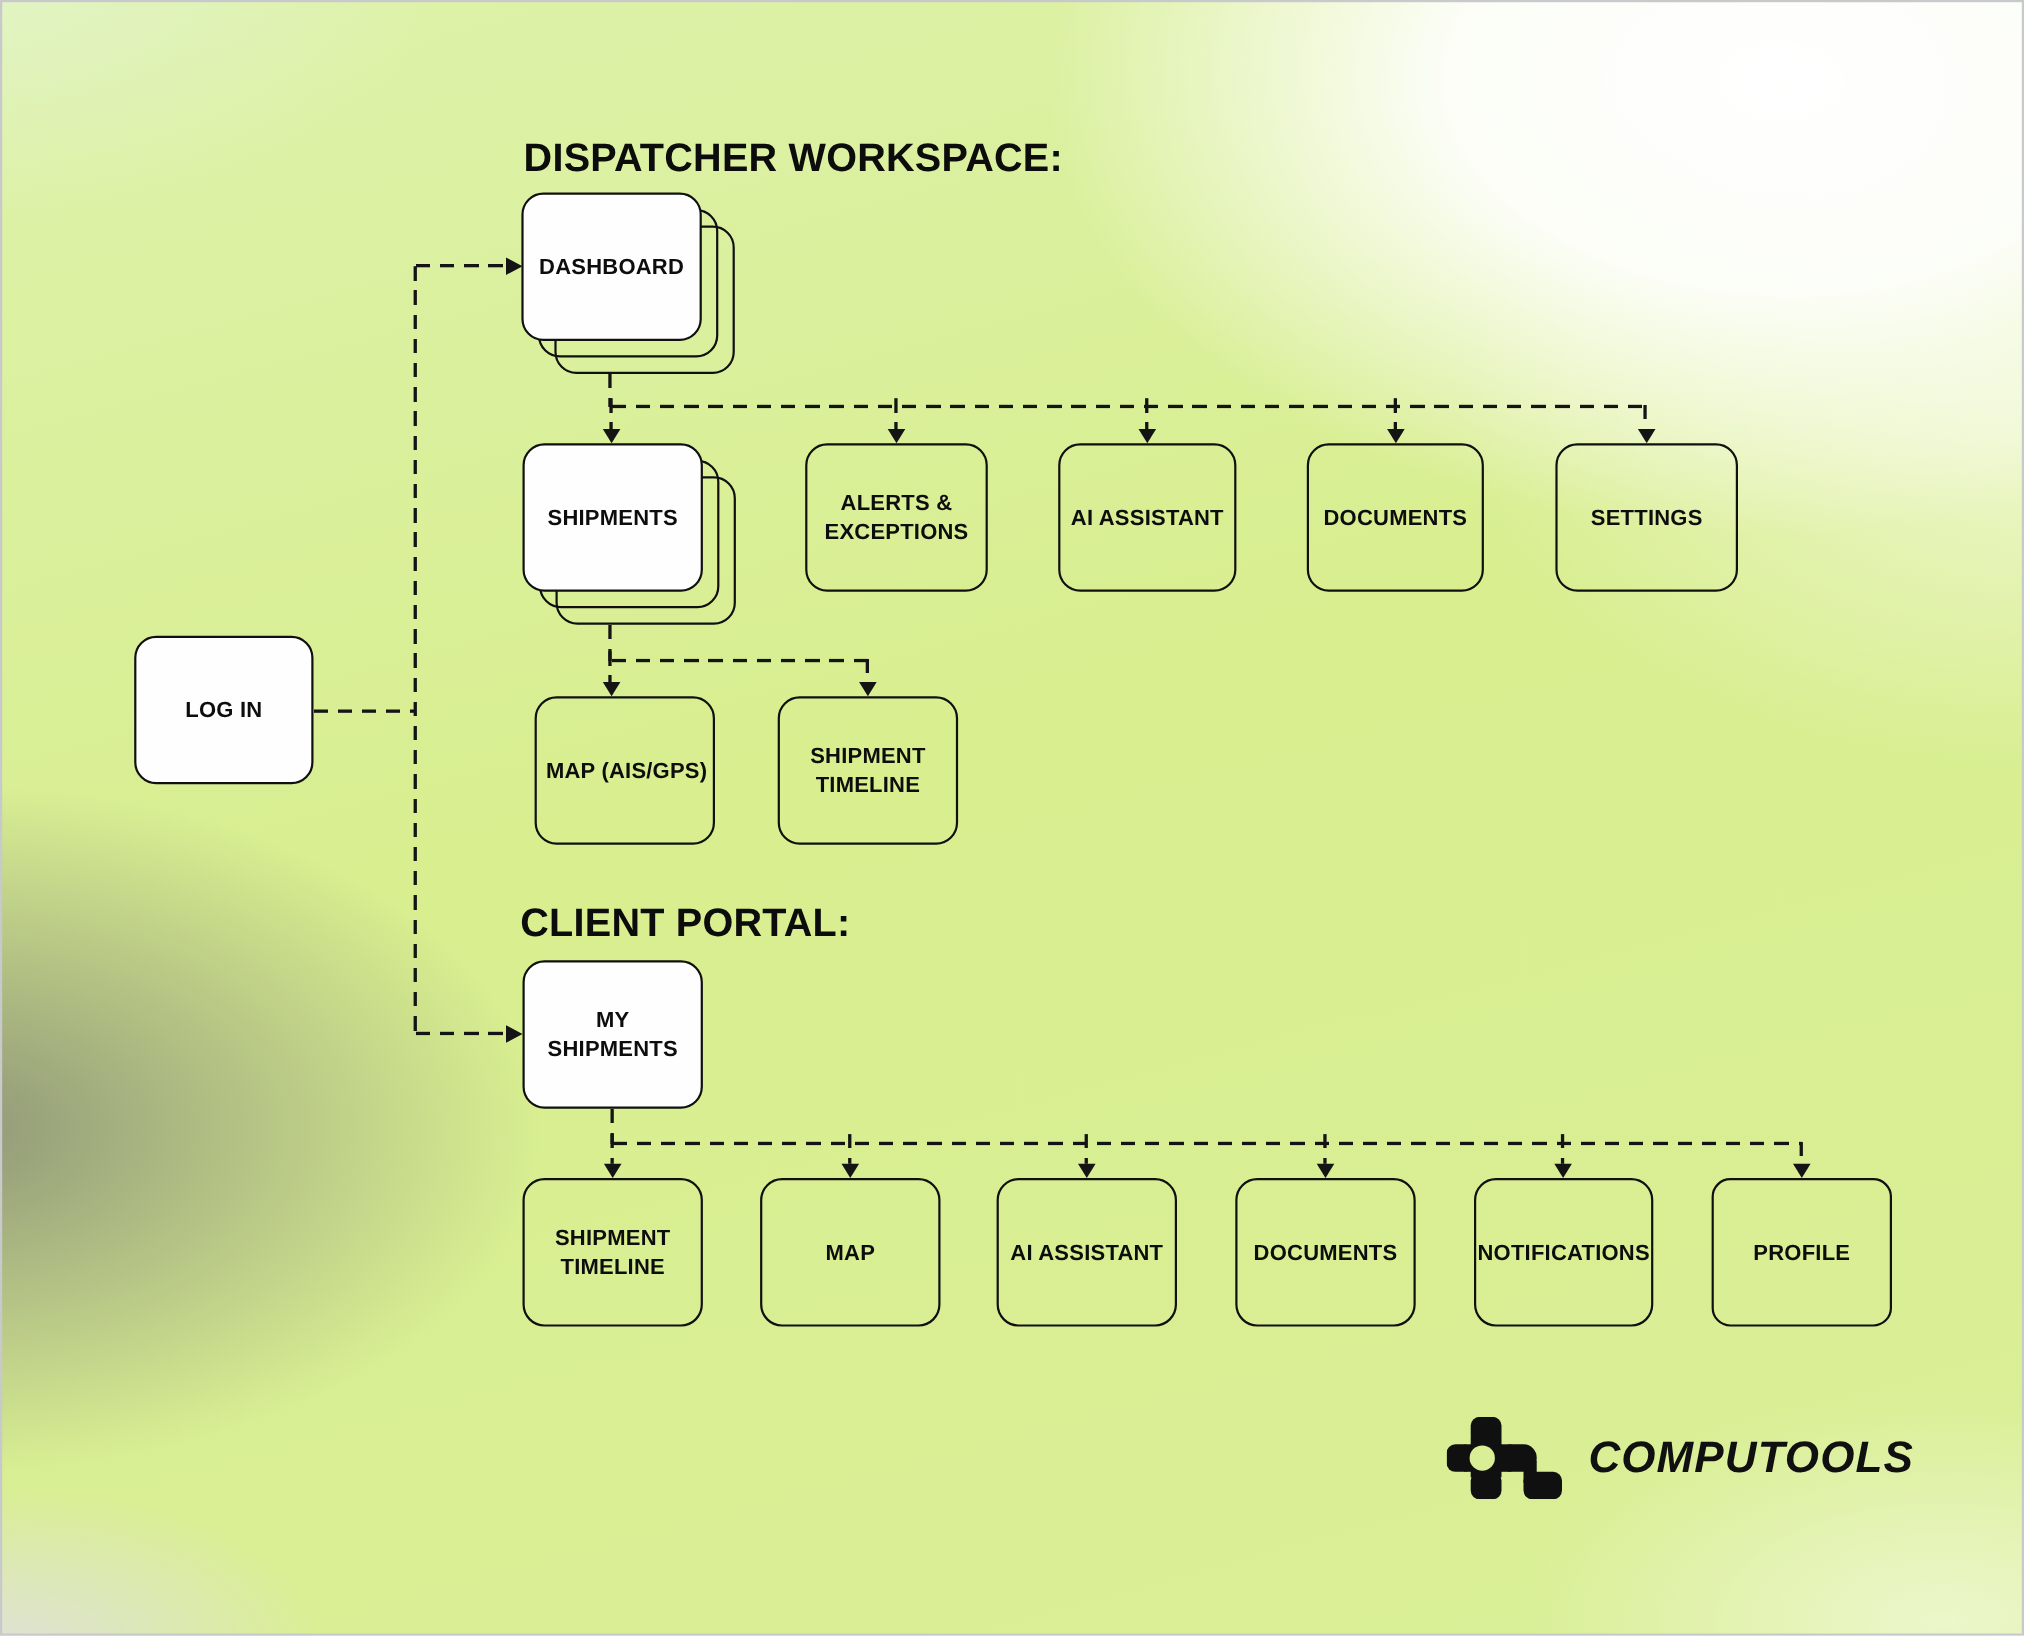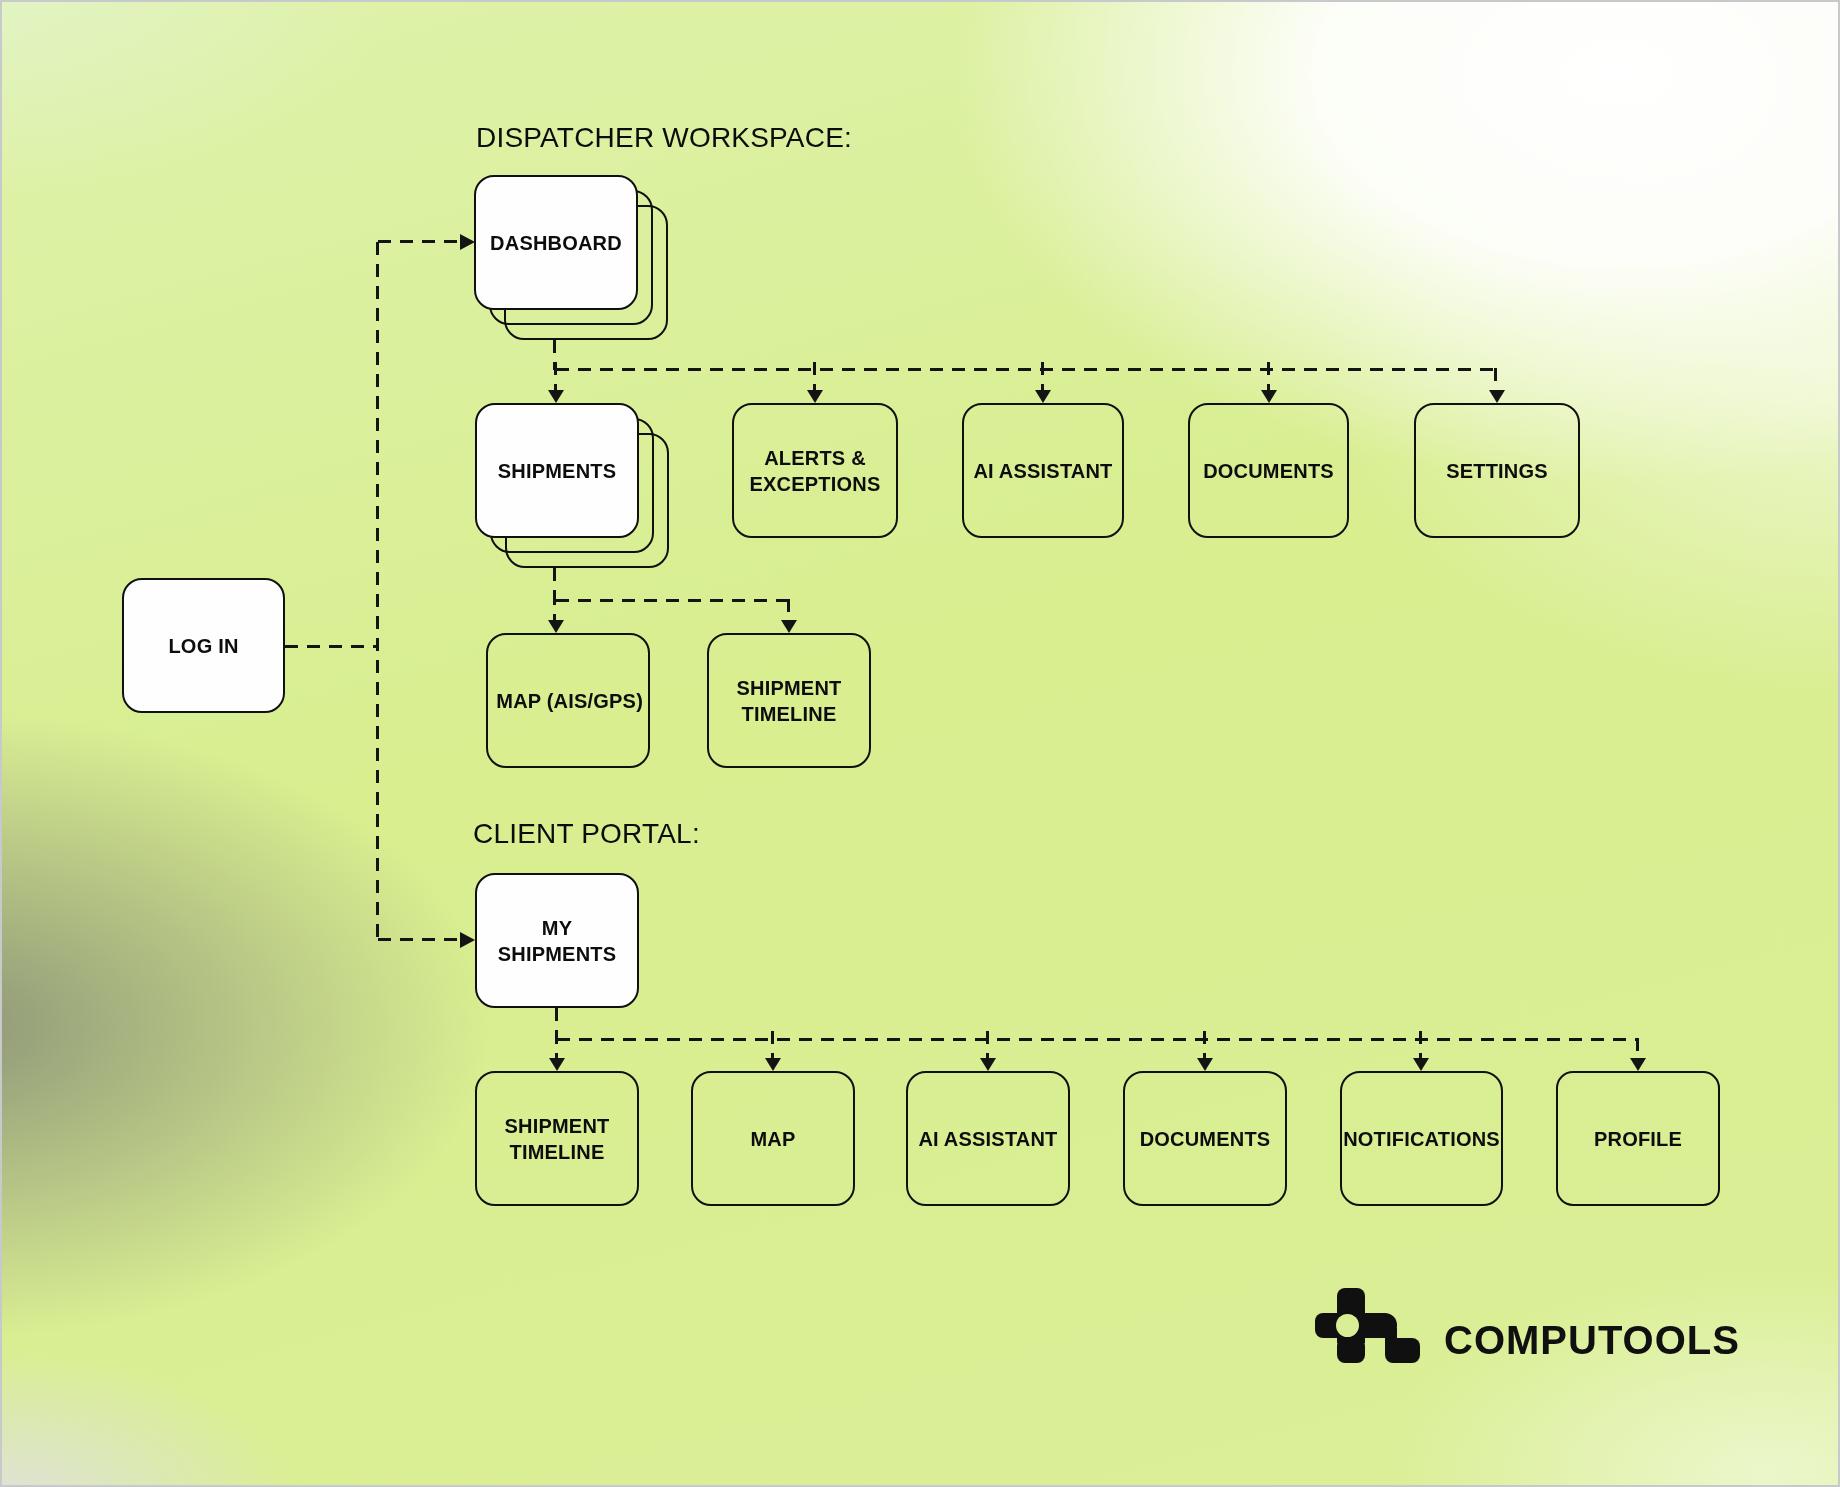--- a/index.html
+++ b/index.html
@@ -15,21 +15,21 @@
       radial-gradient(55% 42% at 88% 5%,  #ffffff 0%, rgba(255,255,255,.92) 30%, rgba(255,255,255,0) 66%),
       radial-gradient(42% 30% at 101% 26%, rgba(255,255,255,.55) 0%, rgba(255,255,255,0) 70%),
       radial-gradient(34% 22% at 96% 99%, rgba(242,249,220,.75) 0%, rgba(242,249,220,0) 62%),
       radial-gradient(48% 34% at -3% 69%,  rgba(124,128,114,.80) 0%, rgba(124,128,114,0) 62%),
       radial-gradient(27% 17% at 0% 101%,  rgba(223,225,220,.95) 0%, rgba(223,225,220,0) 60%),
       radial-gradient(40% 26% at -2% -2%,  rgba(227,244,201,.92) 0%, rgba(227,244,201,0) 60%),
       linear-gradient(165deg, #def2ab 0%, #d8ee8f 45%, #daef97 100%);
   }
   .section-title{
     position:absolute;
-    font-size:28px;font-weight:400;letter-spacing:.2px;
+    font-size:36px;font-weight:700;letter-spacing:.2px;
     color:#0c0c0c;white-space:nowrap;
   }
   .node{
     position:absolute;
     box-sizing:border-box;
     border:2.5px solid #101010;
     border-radius:20px;
     display:flex;align-items:center;justify-content:center;
     text-align:center;
     font-size:20px;font-weight:700;line-height:1.3;letter-spacing:.2px;
@@ -58,21 +58,21 @@
   .arrow-down{
     position:absolute;width:0;height:0;z-index:6;
     border-left:8px solid transparent;border-right:8px solid transparent;
     border-top:13px solid #141414;
   }
   .arrow-right{
     position:absolute;width:0;height:0;z-index:6;
     border-top:8px solid transparent;border-bottom:8px solid transparent;
     border-left:15px solid #141414;
   }
-  .logo{position:absolute;display:flex;align-items:flex-end;z-index:5;}
+  .logo{position:absolute;display:flex;align-items:center;z-index:5;font-style:italic;}
   .logo-text{
     font-size:40px;font-weight:700;letter-spacing:1px;color:#101010;
     margin-left:24px;white-space:nowrap;
   }
 </style>
 </head>
 <body>
 
 <div class="canvas">
 

